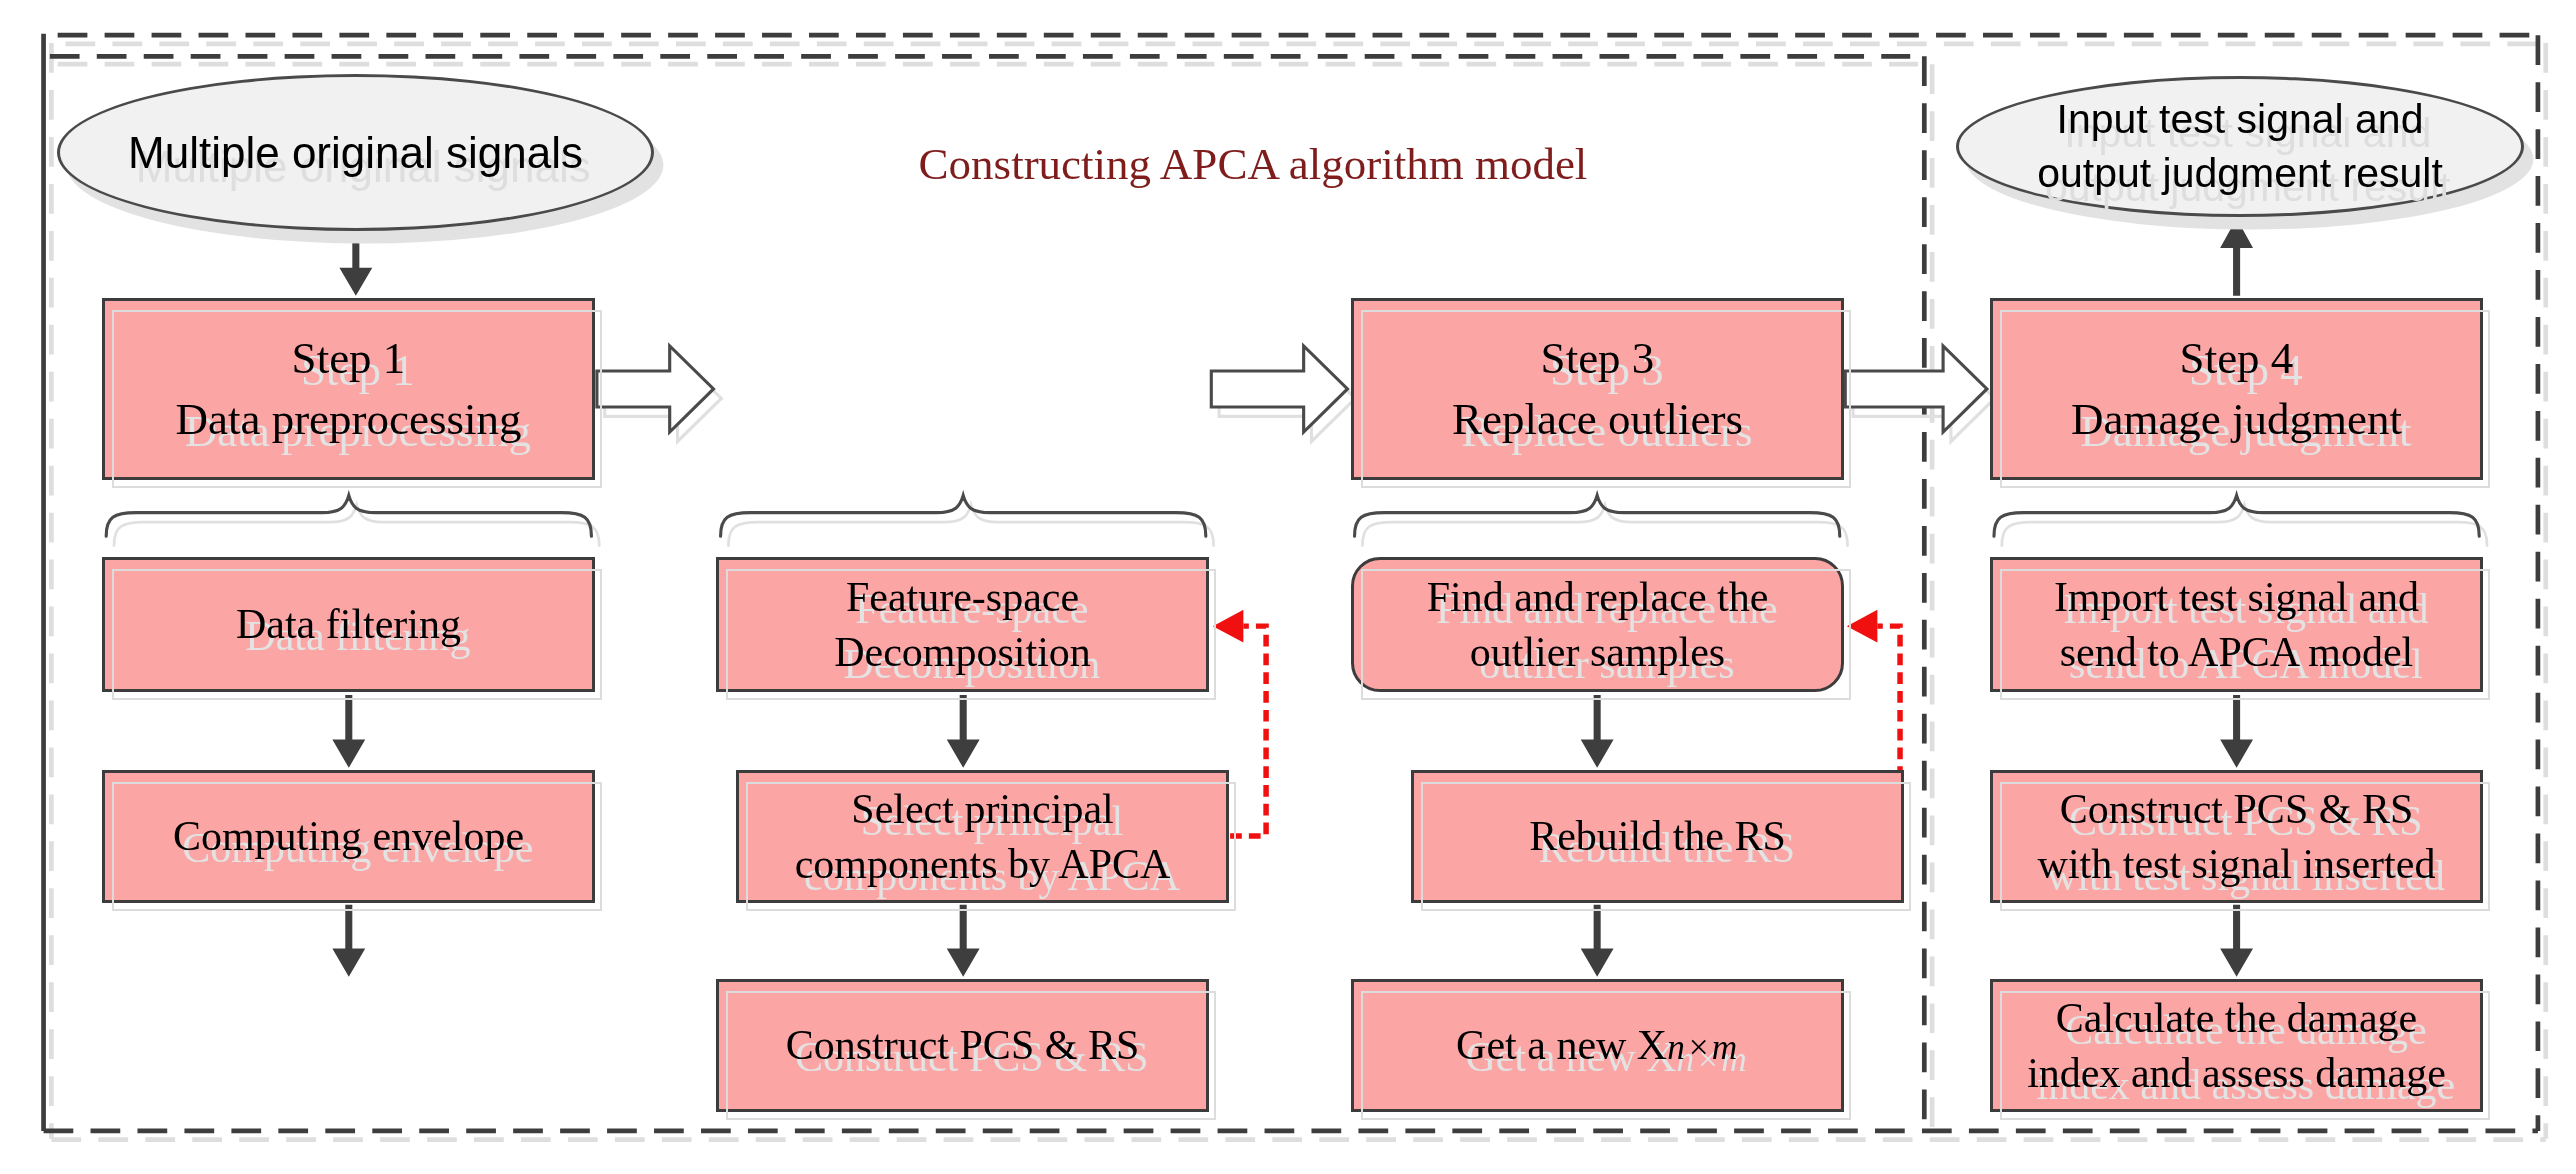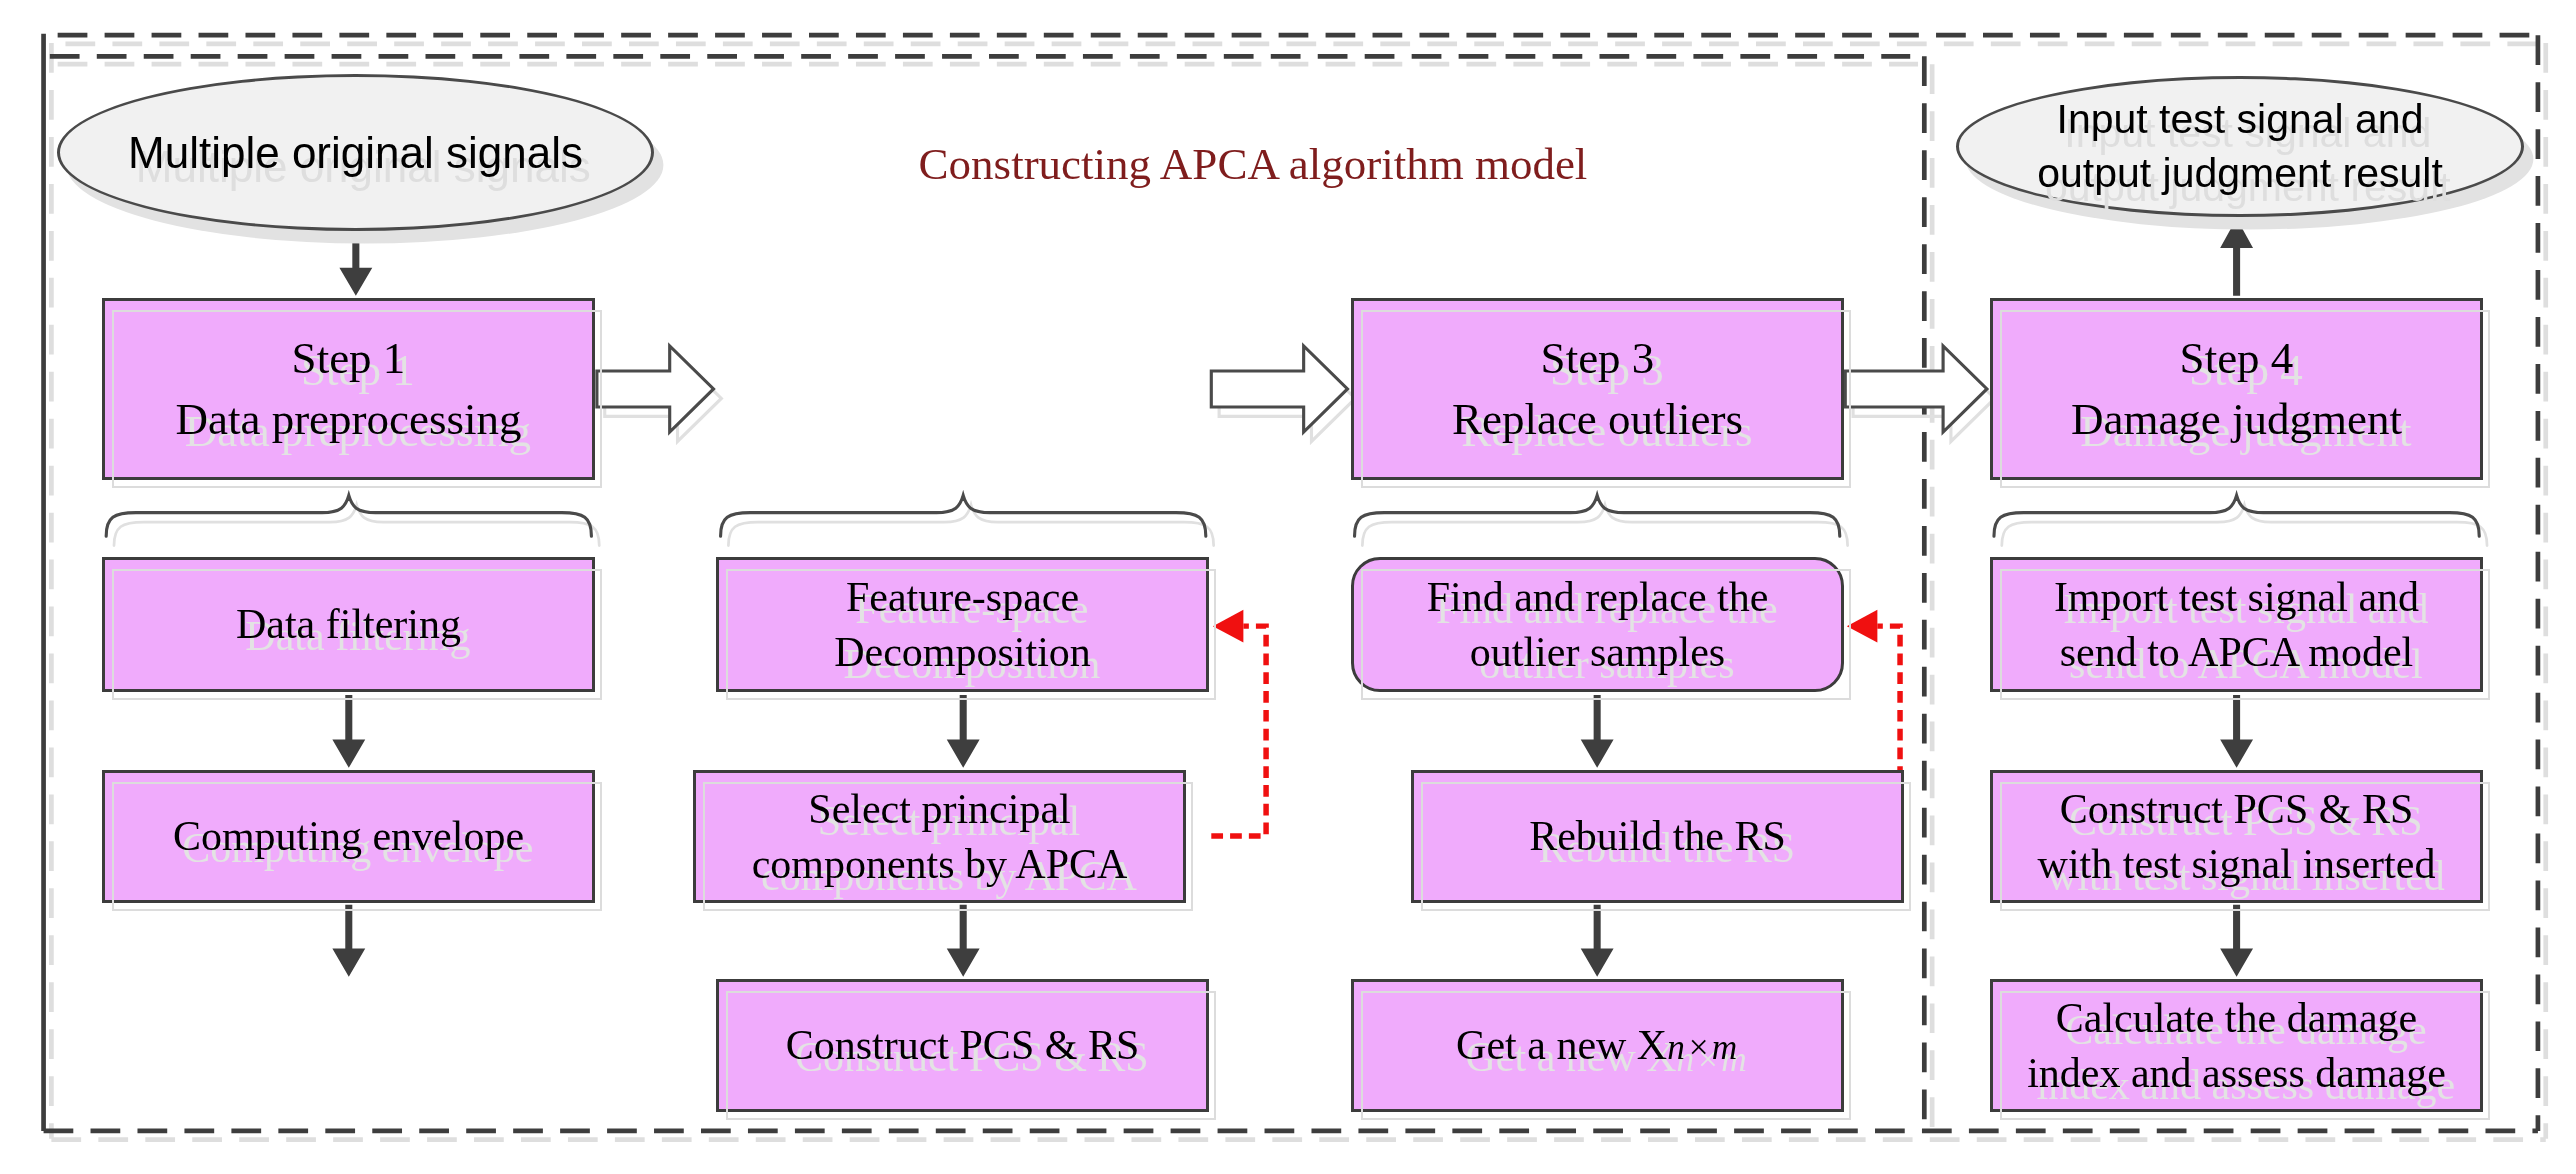--- a/index.html
+++ b/index.html
@@ -1,19 +1,19 @@
 <!DOCTYPE html>
 <html style="font-size:12.5px"><head>
 <meta charset="utf-8">
 <style>
   html,body{margin:0;padding:0;background:#ffffff;}
   body{width:2576px;height:1174px;font-family:"Liberation Serif",serif;}
   .stage{position:relative;width:2576px;height:1174px;background:#fff;overflow:hidden;}
   svg.layer{position:absolute;left:0;top:0;z-index:1;}
-  .node{position:absolute;background:#f0abfc;display:flex;align-items:center;justify-content:center;z-index:2;box-sizing:border-box;}
+  .node{position:absolute;background:#fca5a5;display:flex;align-items:center;justify-content:center;z-index:2;box-sizing:border-box;}
   .node::before{content:"";position:absolute;left:7px;top:8.6px;right:-10.2px;bottom:-11px;border:2.3px solid #dcdcdc;pointer-events:none;}
   .step{border:3.9px solid #3c3c3c;}
   .sub{border:3.1px solid #3c3c3c;}
   .label{position:relative;white-space:pre-line;text-align:center;color:#000;
          text-shadow:9.4px 11.7px 0 #e3e3e3;z-index:3;}
   .step .label{font-size:45px;line-height:1.35;}
   .sub .label{font-size:42px;line-height:1.30;}
   .subit{font-style:italic;font-size:0.84em;letter-spacing:1.6px;}
   .ellipse{position:absolute;border:3.1px solid #4a4a4a;border-radius:50%;background:#f1f1f1;
            box-shadow:9.4px 12.5px 0 #e2e2e2;display:flex;align-items:center;justify-content:center;z-index:2;box-sizing:border-box;}
@@ -128,21 +128,21 @@
     <span class="label">Data filtering</span>
   </div>
   <div class="node sub" style="left:102px;top:770px;width:493px;height:133px;">
     <span class="label">Computing envelope</span>
   </div>
 
   <div class="node sub" style="left:716px;top:557px;width:493px;height:135px;">
     <span class="label">Feature-space
 Decomposition</span>
   </div>
-  <div class="node sub" style="left:693px;top:770px;width:493px;height:133px;">
+  <div class="node sub" style="left:736px;top:770px;width:493px;height:133px;">
     <span class="label">Select principal
 components by APCA</span>
   </div>
   <div class="node sub" style="left:716px;top:979px;width:493px;height:133px;">
     <span class="label">Construct PCS &amp; RS</span>
   </div>
 
   <div class="node sub" style="left:1351px;top:557px;width:493px;height:135px;border-radius:29px;">
     <span class="label">Find and replace the
 outlier samples</span>

